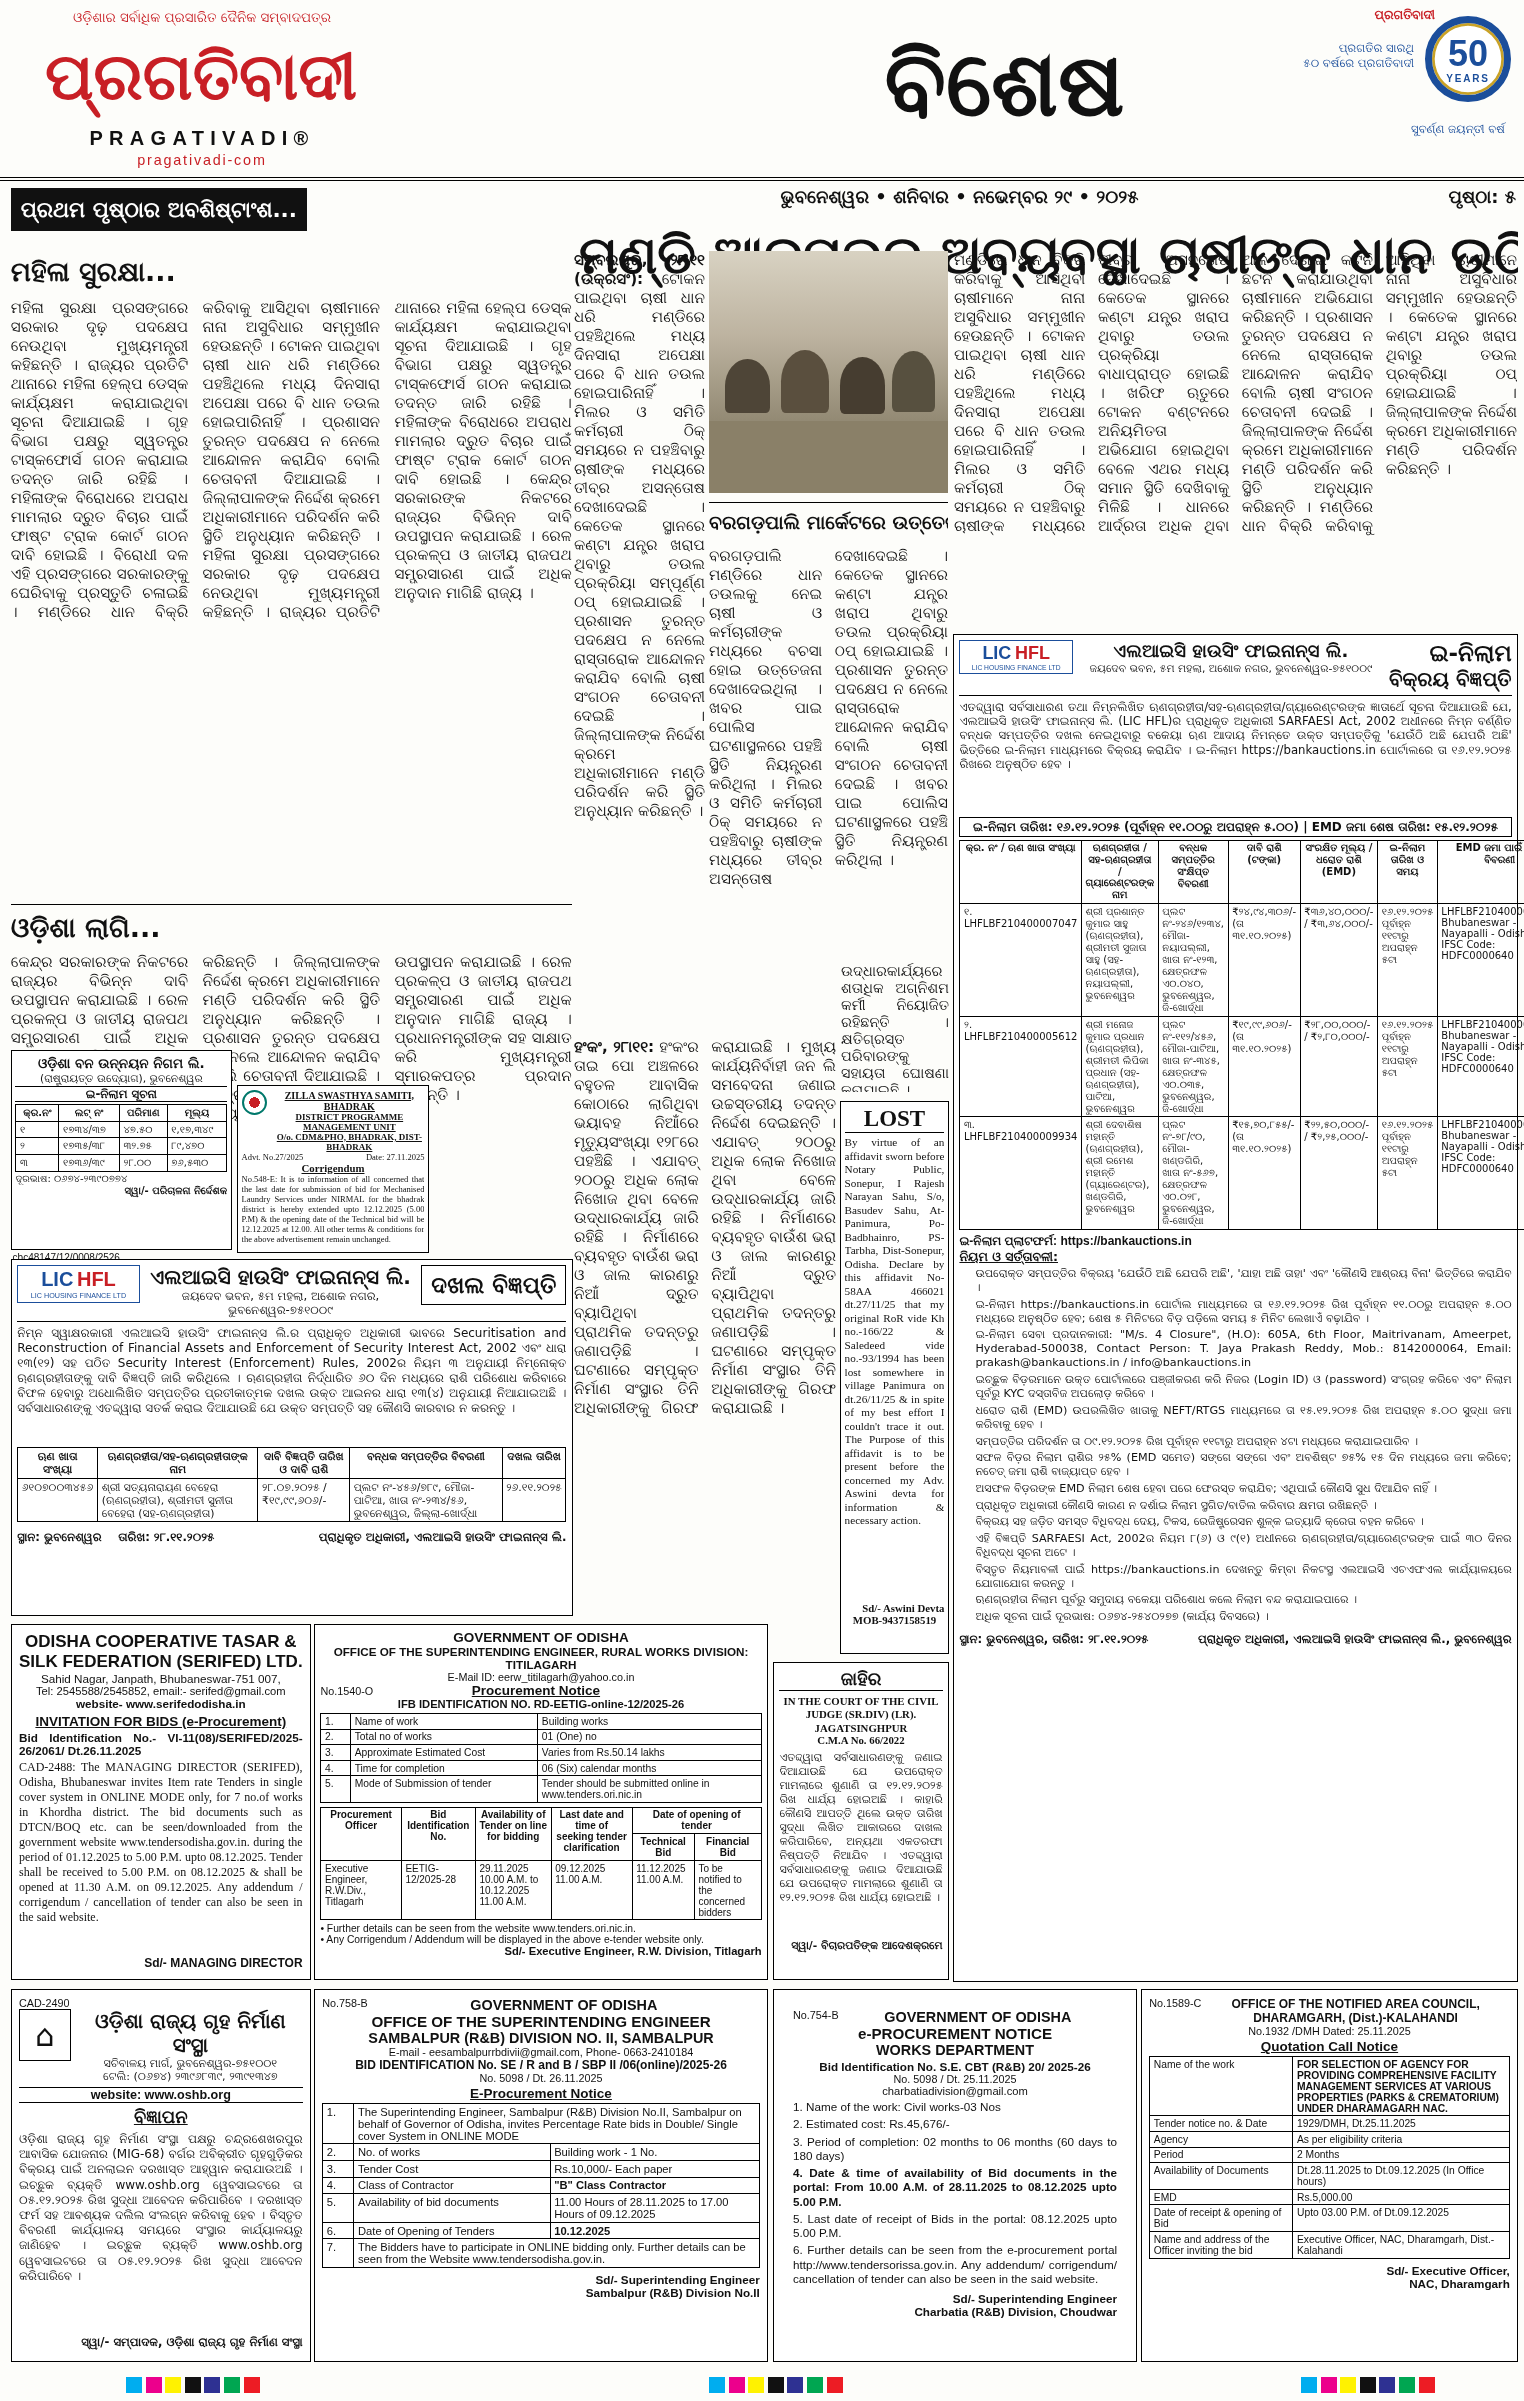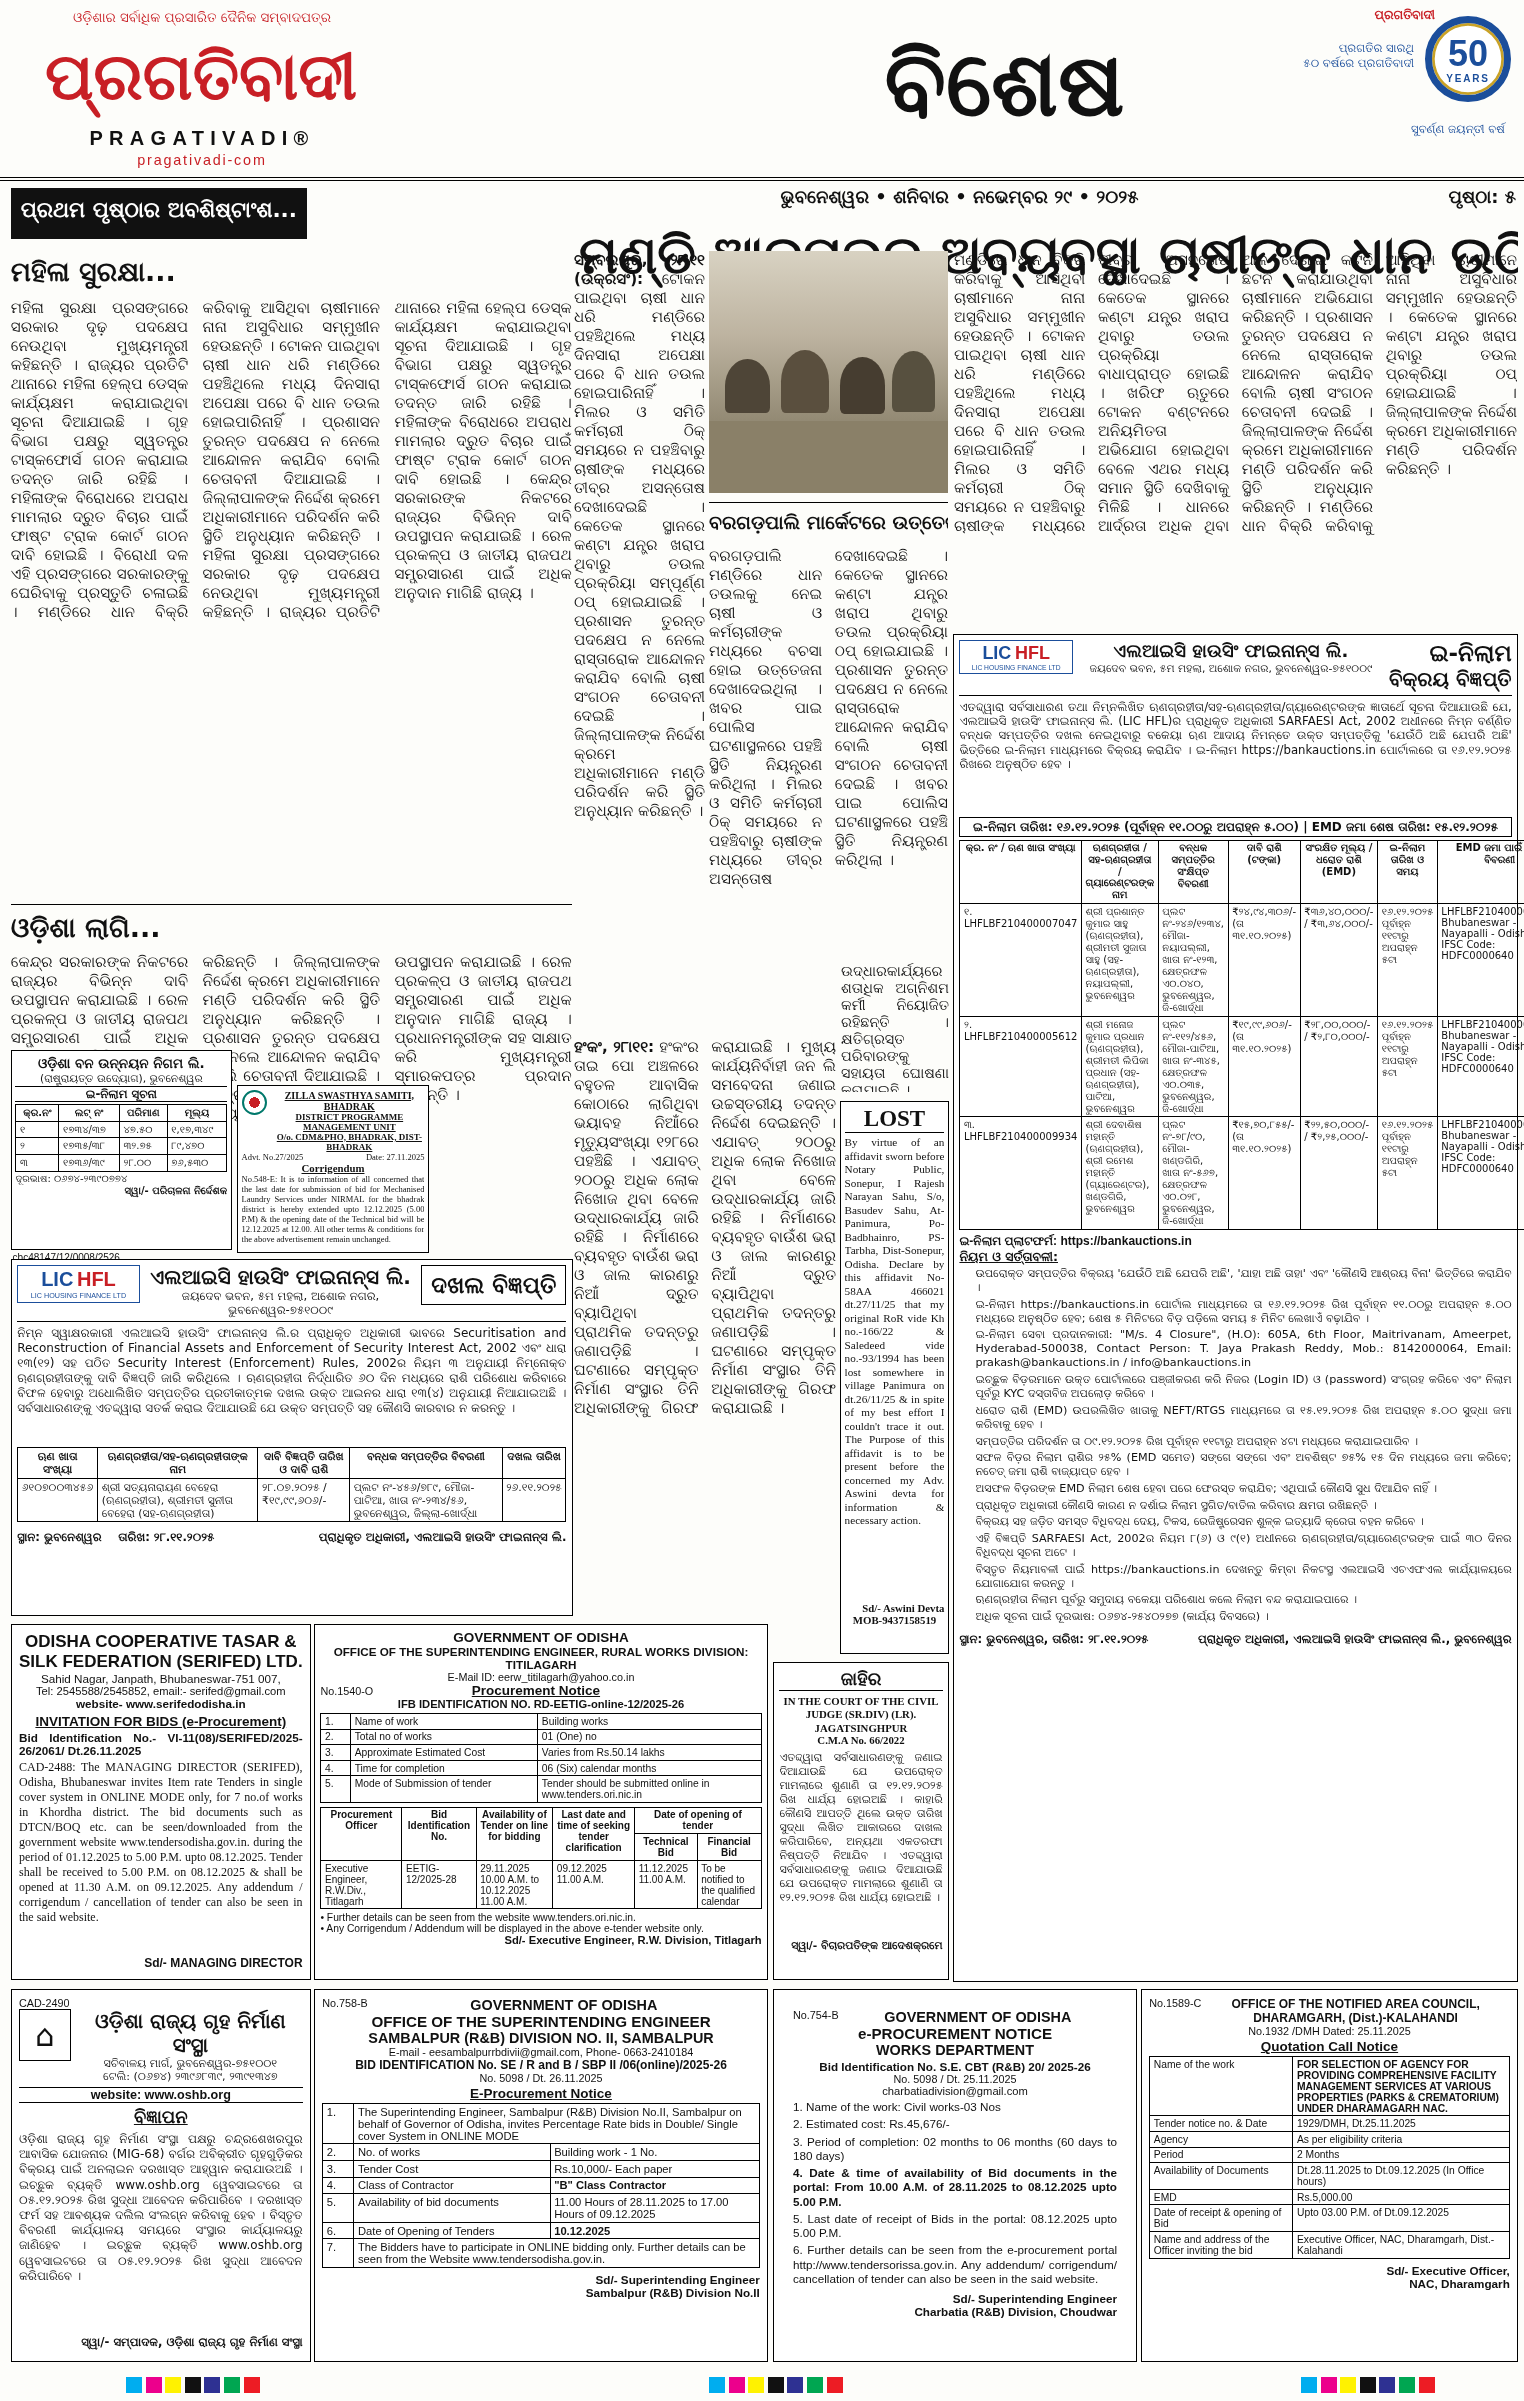--- a/index.html
+++ b/index.html
@@ -50,21 +50,21 @@
     </div>
     <div class="abs circle" style="left:1425px;top:16px;width:86px;height:86px;">
       <div class="sans b blue" style="font-size:36px;line-height:38px;">50</div>
       <div class="sans b blue" style="font-size:10px;letter-spacing:1.8px;">YEARS</div>
     </div>
     <div class="abs od blue ctr" style="left:1399px;top:122px;width:118px;height:36px;font-size:11.7px;line-height:15.2px;">ସୁବର୍ଣ୍ଣ ଜୟନ୍ତୀ ବର୍ଷ</div>
   </div>
 
   <div class="abs od b ctr nowrap" style="left:574px;top:186px;width:771px;height:25px;font-size:18px;">ଭୁବନେଶ୍ୱର • ଶନିବାର • ନଭେମ୍ବର ୨୯ • ୨୦୨୫</div>
   <div class="abs od b" style="left:1381px;top:186px;width:135px;height:25px;font-size:18px;text-align:right;">ପୃଷ୍ଠା: ୫</div>
-  <div class="abs od b banner ctr" style="left:10.8px;top:188px;width:296px;height:51px;font-size:21.5px;line-height:43px;">ପ୍ରଥମ ପୃଷ୍ଠାର ଅବଶିଷ୍ଟାଂଶ...</div>
+  <div class="abs od b banner ctr" style="left:10.8px;top:188px;width:296px;height:43px;font-size:21.5px;line-height:43px;">ପ୍ରଥମ ପୃଷ୍ଠାର ଅବଶିଷ୍ଟାଂଶ...</div>
   <div class="abs od b ctr nowrap" style="left:579px;top:217px;width:939px;height:79px;font-size:52px;line-height:77px;">ମଣ୍ଡି ଆରମ୍ଭରୁ ଅବ୍ୟବସ୍ଥା ଚାଷୀଙ୍କ ଧାନ ଉଠିଲାନି</div>
 
   <div class="abs od b" style="left:10.8px;top:256px;width:561px;height:38px;font-size:27px;">ମହିଳା ସୁରକ୍ଷା...</div>
   <div class="abs od jt c3" style="left:10.8px;top:299px;width:561px;height:599px;font-size:15.2px;line-height:19px;">ମହିଳା ସୁରକ୍ଷା ପ୍ରସଙ୍ଗରେ ସରକାର ଦୃଢ଼ ପଦକ୍ଷେପ ନେଉଥିବା ମୁଖ୍ୟମନ୍ତ୍ରୀ କହିଛନ୍ତି । ରାଜ୍ୟର ପ୍ରତିଟି ଥାନାରେ ମହିଳା ହେଲ୍ପ ଡେସ୍କ କାର୍ଯ୍ୟକ୍ଷମ କରାଯାଇଥିବା ସୂଚନା ଦିଆଯାଇଛି । ଗୃହ ବିଭାଗ ପକ୍ଷରୁ ସ୍ୱତନ୍ତ୍ର ଟାସ୍କଫୋର୍ସ ଗଠନ କରାଯାଇ ତଦନ୍ତ ଜାରି ରହିଛି । ମହିଳାଙ୍କ ବିରୋଧରେ ଅପରାଧ ମାମଲାର ଦ୍ରୁତ ବିଚାର ପାଇଁ ଫାଷ୍ଟ ଟ୍ରାକ କୋର୍ଟ ଗଠନ ଦାବି ହୋଇଛି । ବିରୋଧୀ ଦଳ ଏହି ପ୍ରସଙ୍ଗରେ ସରକାରଙ୍କୁ ଘେରିବାକୁ ପ୍ରସ୍ତୁତି ଚଳାଇଛି । ମଣ୍ଡିରେ ଧାନ ବିକ୍ରି କରିବାକୁ ଆସିଥିବା ଚାଷୀମାନେ ନାନା ଅସୁବିଧାର ସମ୍ମୁଖୀନ ହେଉଛନ୍ତି । ଟୋକନ ପାଇଥିବା ଚାଷୀ ଧାନ ଧରି ମଣ୍ଡିରେ ପହଞ୍ଚିଥିଲେ ମଧ୍ୟ ଦିନସାରା ଅପେକ୍ଷା ପରେ ବି ଧାନ ତଉଲ ହୋଇପାରିନାହିଁ । ପ୍ରଶାସନ ତୁରନ୍ତ ପଦକ୍ଷେପ ନ ନେଲେ ଆନ୍ଦୋଳନ କରାଯିବ ବୋଲି ଚେତାବନୀ ଦିଆଯାଇଛି । ଜିଲ୍ଲାପାଳଙ୍କ ନିର୍ଦ୍ଦେଶ କ୍ରମେ ଅଧିକାରୀମାନେ ପରିଦର୍ଶନ କରି ସ୍ଥିତି ଅନୁଧ୍ୟାନ କରିଛନ୍ତି । ମହିଳା ସୁରକ୍ଷା ପ୍ରସଙ୍ଗରେ ସରକାର ଦୃଢ଼ ପଦକ୍ଷେପ ନେଉଥିବା ମୁଖ୍ୟମନ୍ତ୍ରୀ କହିଛନ୍ତି । ରାଜ୍ୟର ପ୍ରତିଟି ଥାନାରେ ମହିଳା ହେଲ୍ପ ଡେସ୍କ କାର୍ଯ୍ୟକ୍ଷମ କରାଯାଇଥିବା ସୂଚନା ଦିଆଯାଇଛି । ଗୃହ ବିଭାଗ ପକ୍ଷରୁ ସ୍ୱତନ୍ତ୍ର ଟାସ୍କଫୋର୍ସ ଗଠନ କରାଯାଇ ତଦନ୍ତ ଜାରି ରହିଛି । ମହିଳାଙ୍କ ବିରୋଧରେ ଅପରାଧ ମାମଲାର ଦ୍ରୁତ ବିଚାର ପାଇଁ ଫାଷ୍ଟ ଟ୍ରାକ କୋର୍ଟ ଗଠନ ଦାବି ହୋଇଛି । କେନ୍ଦ୍ର ସରକାରଙ୍କ ନିକଟରେ ରାଜ୍ୟର ବିଭିନ୍ନ ଦାବି ଉପସ୍ଥାପନ କରାଯାଇଛି । ରେଳ ପ୍ରକଳ୍ପ ଓ ଜାତୀୟ ରାଜପଥ ସମ୍ପ୍ରସାରଣ ପାଇଁ ଅଧିକ ଅନୁଦାନ ମାଗିଛି ରାଜ୍ୟ ।</div>
   <div class="abs od b" style="left:10.8px;top:904px;width:561px;height:39px;font-size:27px;border-top:1.8px solid #000;padding-top:7.2px;">ଓଡ଼ିଶା ଲାଗି...</div>
   <div class="abs od jt c3" style="left:10.8px;top:953px;width:561px;height:296px;font-size:15.2px;line-height:19px;">କେନ୍ଦ୍ର ସରକାରଙ୍କ ନିକଟରେ ରାଜ୍ୟର ବିଭିନ୍ନ ଦାବି ଉପସ୍ଥାପନ କରାଯାଇଛି । ରେଳ ପ୍ରକଳ୍ପ ଓ ଜାତୀୟ ରାଜପଥ ସମ୍ପ୍ରସାରଣ ପାଇଁ ଅଧିକ ଅନୁଦାନ ମାଗିଛି ରାଜ୍ୟ । ପ୍ରଧାନମନ୍ତ୍ରୀଙ୍କ ସହ ସାକ୍ଷାତ କରି ମୁଖ୍ୟମନ୍ତ୍ରୀ ସ୍ମାରକପତ୍ର ପ୍ରଦାନ କରିଛନ୍ତି । ଜିଲ୍ଲାପାଳଙ୍କ ନିର୍ଦ୍ଦେଶ କ୍ରମେ ଅଧିକାରୀମାନେ ମଣ୍ଡି ପରିଦର୍ଶନ କରି ସ୍ଥିତି ଅନୁଧ୍ୟାନ କରିଛନ୍ତି । ପ୍ରଶାସନ ତୁରନ୍ତ ପଦକ୍ଷେପ ନ ନେଲେ ଆନ୍ଦୋଳନ କରାଯିବ ବୋଲି ଚେତାବନୀ ଦିଆଯାଇଛି । କେନ୍ଦ୍ର ସରକାରଙ୍କ ନିକଟରେ ରାଜ୍ୟର ବିଭିନ୍ନ ଦାବି ଉପସ୍ଥାପନ କରାଯାଇଛି । ରେଳ ପ୍ରକଳ୍ପ ଓ ଜାତୀୟ ରାଜପଥ ସମ୍ପ୍ରସାରଣ ପାଇଁ ଅଧିକ ଅନୁଦାନ ମାଗିଛି ରାଜ୍ୟ । ପ୍ରଧାନମନ୍ତ୍ରୀଙ୍କ ସହ ସାକ୍ଷାତ କରି ମୁଖ୍ୟମନ୍ତ୍ରୀ ସ୍ମାରକପତ୍ର ପ୍ରଦାନ କରିଛନ୍ତି ।</div>
 
   <div class="abs od jt" style="left:574px;top:251px;width:131px;height:702px;font-size:15.2px;line-height:19px;">
     <b>ସମ୍ବଲପୁର, ୨୮ା୧୧ (ଉକ୍ରସଂ):</b>
     <span>ଟୋକନ ପାଇଥିବା ଚାଷୀ ଧାନ ଧରି ମଣ୍ଡିରେ ପହଞ୍ଚିଥିଲେ ମଧ୍ୟ ଦିନସାରା ଅପେକ୍ଷା ପରେ ବି ଧାନ ତଉଲ ହୋଇପାରିନାହିଁ । ମିଲର ଓ ସମିତି କର୍ମଚାରୀ ଠିକ୍ ସମୟରେ ନ ପହଞ୍ଚିବାରୁ ଚାଷୀଙ୍କ ମଧ୍ୟରେ ତୀବ୍ର ଅସନ୍ତୋଷ ଦେଖାଦେଇଛି । କେତେକ ସ୍ଥାନରେ କଣ୍ଟା ଯନ୍ତ୍ର ଖରାପ ଥିବାରୁ ତଉଲ ପ୍ରକ୍ରିୟା ସମ୍ପୂର୍ଣ୍ଣ ଠପ୍ ହୋଇଯାଇଛି । ପ୍ରଶାସନ ତୁରନ୍ତ ପଦକ୍ଷେପ ନ ନେଲେ ରାସ୍ତାରୋକ ଆନ୍ଦୋଳନ କରାଯିବ ବୋଲି ଚାଷୀ ସଂଗଠନ ଚେତାବନୀ ଦେଇଛି । ଜିଲ୍ଲାପାଳଙ୍କ ନିର୍ଦ୍ଦେଶ କ୍ରମେ ଅଧିକାରୀମାନେ ମଣ୍ଡି ପରିଦର୍ଶନ କରି ସ୍ଥିତି ଅନୁଧ୍ୟାନ କରିଛନ୍ତି ।</span>
@@ -281,21 +281,21 @@
       <tr>
         <th>Technical Bid</th>
         <th>Financial Bid</th>
       </tr>
       <tr>
         <td>Executive Engineer, R.W.Div., Titlagarh</td>
         <td>EETIG-12/2025-28</td>
         <td>29.11.2025 10.00 A.M. to 10.12.2025 11.00 A.M.</td>
         <td>09.12.2025 11.00 A.M.</td>
         <td>11.12.2025 11.00 A.M.</td>
-        <td>To be notified to the qualified calendar</td>
+        <td>To be notified to the concerned bidders</td>
       </tr>
     </tbody>
       </table>
     <div style="font-size:10.3px;margin-top:2.7px;">• Further details can be seen from the website www.tenders.ori.nic.in.</div>
     <div style="font-size:10.3px;">• Any Corrigendum / Addendum will be displayed in the above e-tender website only.</div>
     <div class="sig" style="font-size:11.2px;">Sd/- Executive Engineer, R.W. Division, Titlagarh</div>
   </div>
 
   <div class="abs box2 sans" style="left:314px;top:1989px;width:454px;height:373px;padding:7.2px;">
     <div style="display:flex;">

